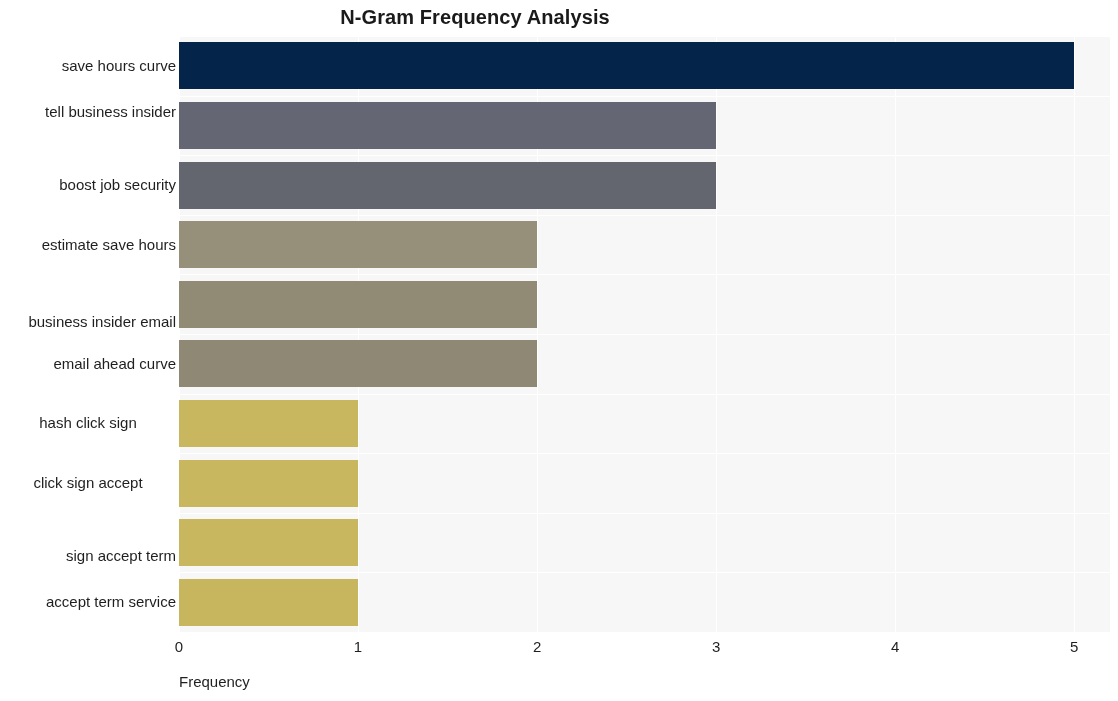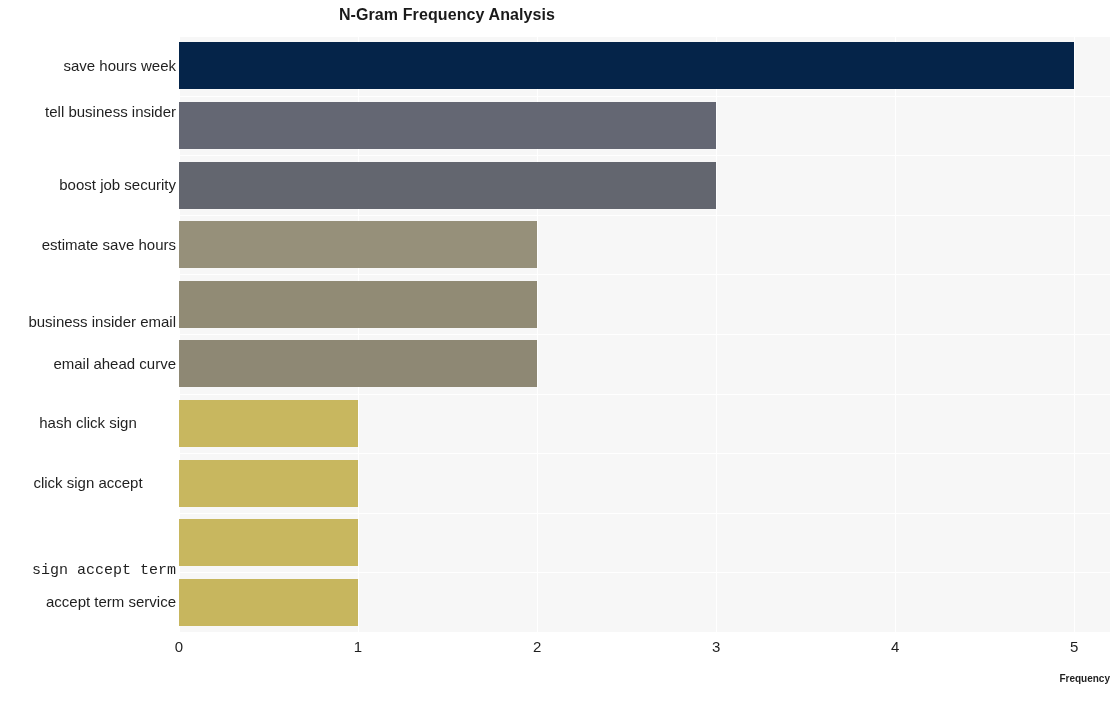--- a/index.html
+++ b/index.html
@@ -22,25 +22,26 @@
     background: #ffffff;
   }
 
   
   #chart-title {
     position: absolute;
     left: 0;
     top: 6px;
     width: 894px;
     text-align: center;
-    font-size: 16px;
+    font-size: 20px;
     font-weight: bold;
     color: #1a1a1a;
     letter-spacing: 0.1px;
     white-space: nowrap;
+    padding-left: 28px;
   }
 
   
   #plot-area {
     position: absolute;
     left: 179px;
     top: 36px;
     width: 931px;
     height: 596px;
     background: #f7f7f7;
@@ -110,25 +111,24 @@
     font-size: 15px;
     color: #1f1f1f;
     white-space: nowrap;
   }
 
   #xaxis-title {
     position: absolute;
     left: 179px;
     top: 673px;
     width: 931px;
-    text-align: right;
-    font-size: 10px;
+    text-align: left;
+    font-size: 15px;
     color: #1f1f1f;
     white-space: nowrap;
-    font-weight: bold;
   }
 </style>
 </head>
 <body>
 
 <div id="chart-root">
 
   <div id="chart-title">N-Gram Frequency Analysis</div>
 
   <div id="plot-area">
@@ -160,29 +160,29 @@
         <div class="bar" title="business insider email: 2" style="width: 358.077px; top: 244.7px; background: rgb(145, 139, 117);"></div>
         <div class="bar" title="stay ahead curve: 2" style="width: 358.077px; top: 304.3px; background: rgb(142, 136, 116);"></div>
         <div class="bar" title="hash click sign: 1" style="width: 179.038px; top: 363.9px; background: rgb(200, 183, 95);"></div>
         <div class="bar" title="click sign accept: 1" style="width: 179.038px; top: 423.5px; background: rgb(200, 183, 95);"></div>
         <div class="bar" title="sign accept term: 1" style="width: 179.038px; top: 483.1px; background: rgb(200, 183, 95);"></div>
         <div class="bar" title="accept term service: 1" style="width: 179.038px; top: 542.7px; background: rgb(199, 182, 94);"></div>
       </div>
   </div>
 
   <div id="ylabels-layer">
-      <div class="ylabel" style="top: 21.8px;">save hours week</div>
+      <div class="ylabel" style="top: 21.8px;">save hours curve</div>
       <div class="ylabel" style="top: 68px;">tell business insider</div>
       <div class="ylabel" style="top: 141px;">boost job security</div>
       <div class="ylabel" style="top: 200.6px;">estimate save hours</div>
       <div class="ylabel" style="top: 278px;">business insider email</div>
       <div class="ylabel" style="top: 319.8px;">email ahead curve</div>
       <div class="ylabel" style="top: 379.4px; text-align: center;">hash click sign</div>
       <div class="ylabel" style="top: 439px; text-align: center;">click sign accept</div>
-      <div class="ylabel" style="top: 527px; font-family: Liberation Mono, monospace;">sign accept term</div>
+      <div class="ylabel" style="top: 512px;">sign accept term</div>
       <div class="ylabel" style="top: 558.2px;">accept term service</div>
     </div>
 
   <div id="xticks-layer">
       <div class="xtick" style="left: 0px;">0</div>
       <div class="xtick" style="left: 179.038px;">1</div>
       <div class="xtick" style="left: 358.077px;">2</div>
       <div class="xtick" style="left: 537.115px;">3</div>
       <div class="xtick" style="left: 716.154px;">4</div>
       <div class="xtick" style="left: 895.192px;">5</div>

